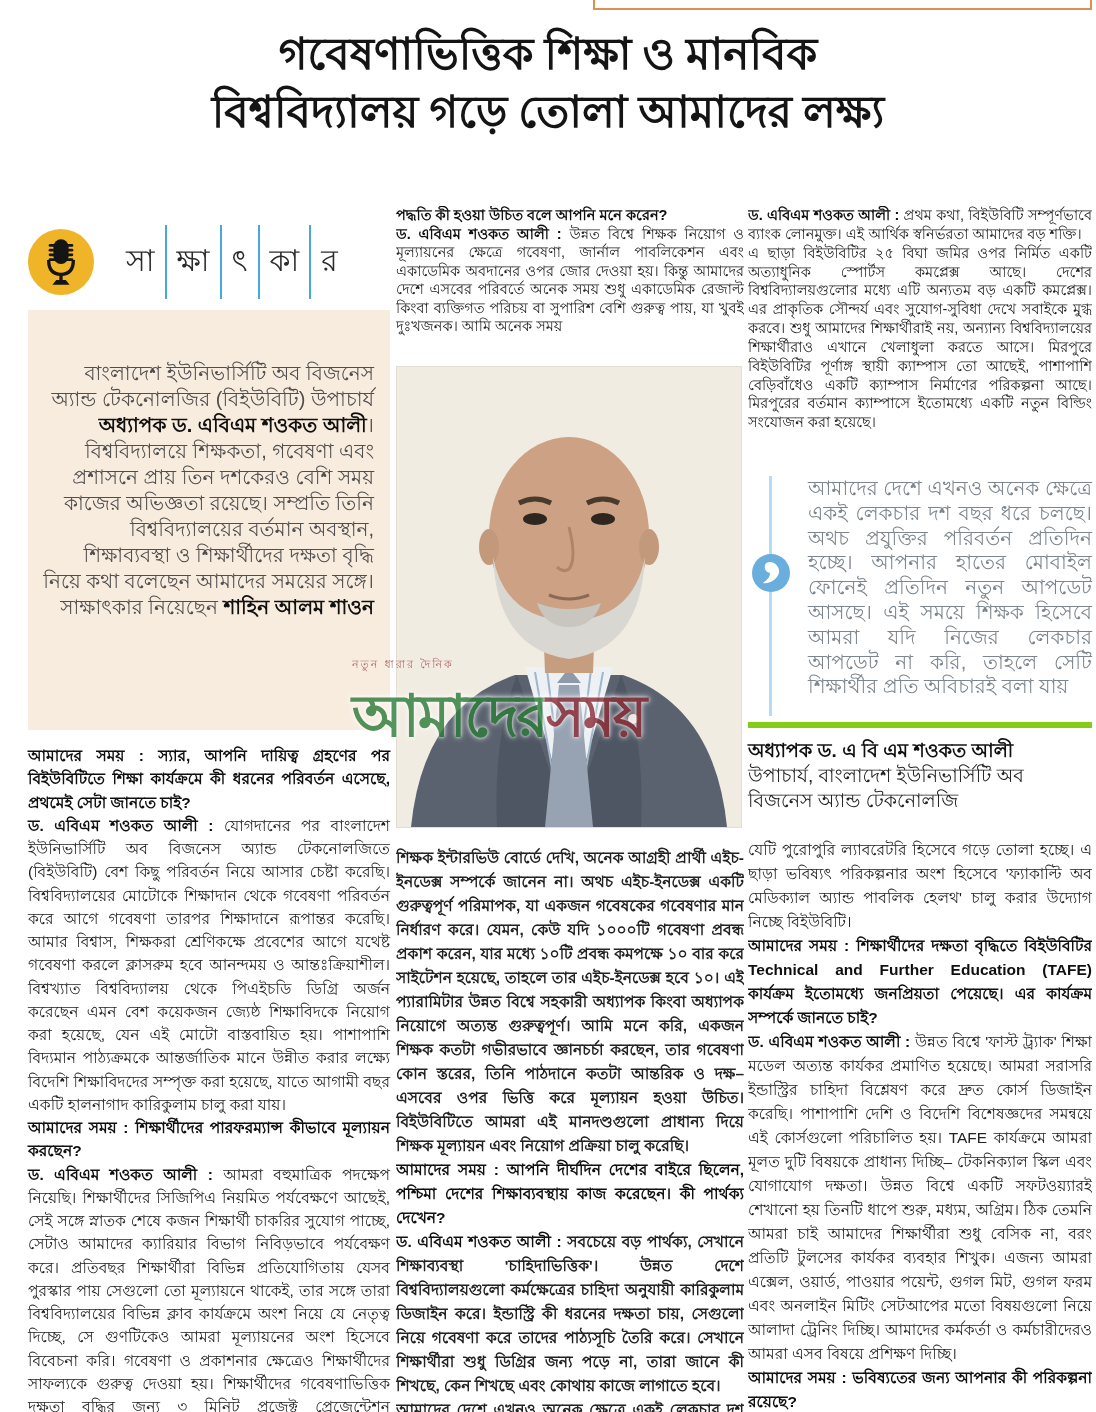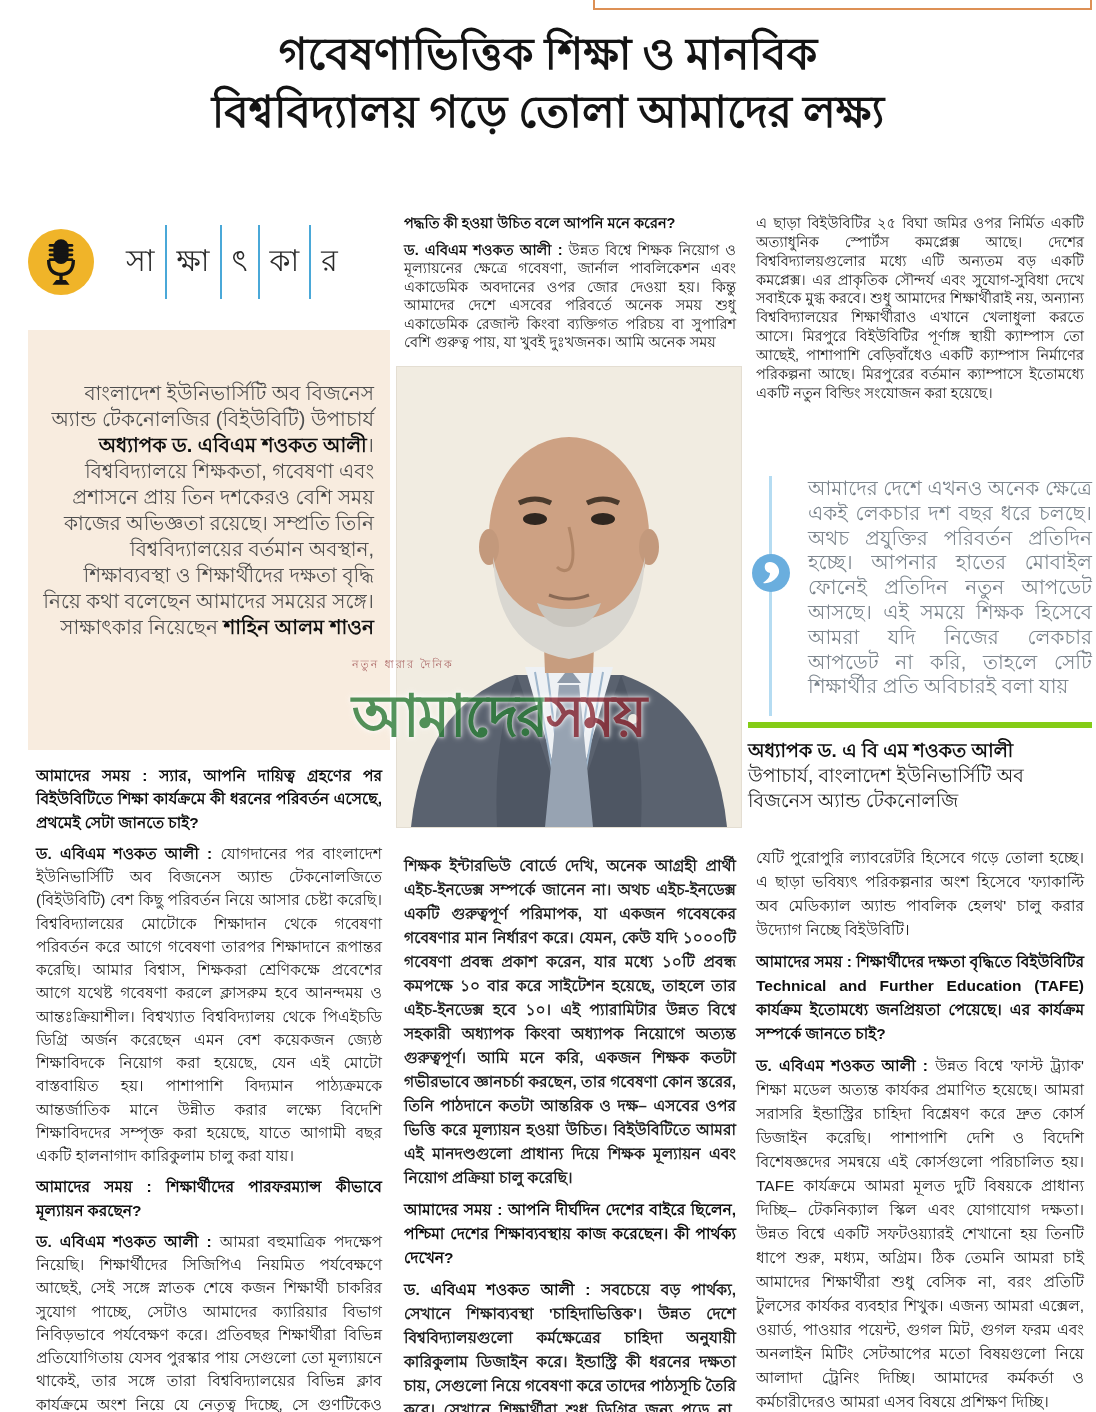--- a/index.html
+++ b/index.html
@@ -8,33 +8,33 @@
   
   .topbox{position:absolute;left:593px;top:-16px;width:495px;height:22px;
           border:2px solid #dd9055;background:#fff;}
   
   .headline{position:absolute;left:0;top:26px;width:100%;text-align:center;
             font-family:"Liberation Serif", serif;font-weight:700;color:#141414;
             font-size:44px;line-height:1.32;}
   
   .col{position:absolute;}
   .body-text{font-size:15.5px;line-height:1.5;text-align:justify;color:#222;}
-  .body-text p{margin:8px;}
+  .body-text p{margin:0;}
   .body-text b{color:#0f0f0f;}
   .tight{font-size:14.5px;line-height:1.28;}
   .loose{line-height:1.55;}
   
   .badge{display:flex;align-items:center;height:80px;}
   .mic-circle{width:66px;height:66px;border-radius:50%;background:#f0b429;
               display:flex;align-items:center;justify-content:center;flex:0 0 66px;}
   .badge-letters{display:flex;align-items:center;margin-left:22px;}
   .badge-letters .ltr{font-size:30px;color:#2b2b2b;padding:0 10px;}
   .badge-letters .sep{width:2px;height:74px;background:#4aa8d8;}
   
-  .intro-box{margin-top:28px;background:#f8ecdf;padding:50px 16px 30px 14px;
+  .intro-box{margin-top:8px;background:#f8ecdf;padding:50px 16px 30px 14px;
              width:332px;min-height:340px;}
   .intro-box .txt{font-size:20px;line-height:1.3;color:#4f4f4f;text-align:right;}
   .intro-box b{color:#101010;}
   
   .photo{position:absolute;left:396px;top:366px;width:346px;height:462px;
          border:1px solid #e4ded2;box-sizing:border-box;}
   
   .watermark{position:absolute;left:352px;top:656px;width:386px;pointer-events:none;}
   .watermark .tagline{font-size:11px;color:#a05252;letter-spacing:2px;opacity:.85;}
   .watermark .logo{font-weight:700;font-size:58px;line-height:1.05;letter-spacing:-2px;
@@ -163,20 +163,21 @@
 
   <div class="col body-text loose clip" style="left:396px;top:846px;width:348px;height:566px;font-weight:bold;">
     <p><b></b><span>শিক্ষক ইন্টারভিউ বোর্ডে দেখি, অনেক আগ্রহী প্রার্থী এইচ-ইনডেক্স সম্পর্কে জানেন না। অথচ এইচ-ইনডেক্স একটি গুরুত্বপূর্ণ পরিমাপক, যা একজন গবেষকের গবেষণার মান নির্ধারণ করে। যেমন, কেউ যদি ১০০০টি গবেষণা প্রবন্ধ প্রকাশ করেন, যার মধ্যে ১০টি প্রবন্ধ কমপক্ষে ১০ বার করে সাইটেশন হয়েছে, তাহলে তার এইচ-ইনডেক্স হবে ১০। এই প্যারামিটার উন্নত বিশ্বে সহকারী অধ্যাপক কিংবা অধ্যাপক নিয়োগে অত্যন্ত গুরুত্বপূর্ণ। আমি মনে করি, একজন শিক্ষক কতটা গভীরভাবে জ্ঞানচর্চা করছেন, তার গবেষণা কোন স্তরের, তিনি পাঠদানে কতটা আন্তরিক ও দক্ষ– এসবের ওপর ভিত্তি করে মূল্যায়ন হওয়া উচিত। বিইউবিটিতে আমরা এই মানদণ্ডগুলো প্রাধান্য দিয়ে শিক্ষক মূল্যায়ন এবং নিয়োগ প্রক্রিয়া চালু করেছি।</span></p>
     <p><b>আমাদের সময় : আপনি দীর্ঘদিন দেশের বাইরে ছিলেন, পশ্চিমা দেশের শিক্ষাব্যবস্থায় কাজ করেছেন। কী পার্থক্য দেখেন?</b><span></span></p>
     <p><b>ড. এবিএম শওকত আলী : </b><span>সবচেয়ে বড় পার্থক্য, সেখানে শিক্ষাব্যবস্থা 'চাহিদাভিত্তিক'। উন্নত দেশে বিশ্ববিদ্যালয়গুলো কর্মক্ষেত্রের চাহিদা অনুযায়ী কারিকুলাম ডিজাইন করে। ইন্ডাস্ট্রি কী ধরনের দক্ষতা চায়, সেগুলো নিয়ে গবেষণা করে তাদের পাঠ্যসূচি তৈরি করে। সেখানে শিক্ষার্থীরা শুধু ডিগ্রির জন্য পড়ে না, তারা জানে কী শিখছে, কেন শিখছে এবং কোথায় কাজে লাগাতে হবে।</span></p>
     <p><b></b><span>আমাদের দেশে এখনও অনেক ক্ষেত্রে একই লেকচার দশ বছর ধরে চলছে। অথচ প্রযুক্তির পরিবর্তন প্রতিদিন হচ্ছে। আপনার হাতের মোবাইল ফোনেই প্রতিদিন নতুন আপডেট আসছে। এই সময়ে শিক্ষক হিসেবে আমরা যদি নিজের লেকচার আপডেট না করি, তাহলে সেটি শিক্ষার্থীর প্রতি অবিচারই বলা যায়।</span></p>
 
   </div>
 
   <div class="col body-text tight clip" style="left:748px;top:206px;width:344px;height:262px;line-height:1.3;">
+    <p><b>ড. এবিএম শওকত আলী : </b><span>প্রথম কথা, বিইউবিটি সম্পূর্ণভাবে ব্যাংক লোনমুক্ত। এই আর্থিক স্বনির্ভরতা আমাদের বড় শক্তি।</span></p>
     <p><b></b><span>এ ছাড়া বিইউবিটির ২৫ বিঘা জমির ওপর নির্মিত একটি অত্যাধুনিক স্পোর্টস কমপ্লেক্স আছে। দেশের বিশ্ববিদ্যালয়গুলোর মধ্যে এটি অন্যতম বড় একটি কমপ্লেক্স। এর প্রাকৃতিক সৌন্দর্য এবং সুযোগ-সুবিধা দেখে সবাইকে মুগ্ধ করবে। শুধু আমাদের শিক্ষার্থীরাই নয়, অন্যান্য বিশ্ববিদ্যালয়ের শিক্ষার্থীরাও এখানে খেলাধুলা করতে আসে। মিরপুরে বিইউবিটির পূর্ণাঙ্গ স্থায়ী ক্যাম্পাস তো আছেই, পাশাপাশি বেড়িবাঁধেও একটি ক্যাম্পাস নির্মাণের পরিকল্পনা আছে। মিরপুরের বর্তমান ক্যাম্পাসে ইতোমধ্যে একটি নতুন বিল্ডিং সংযোজন করা হয়েছে।</span></p>
   </div>
 
   <div class="quote">
     <div class="vline"></div>
     <div class="qicon">
       <svg width="24" height="24" viewBox="0 0 24 24">
         <path d="M15 2 c5 3 7 9 3 14 c-4 5 -10 7 -14 6 c4 -3 7 -6 7 -10 c-4 -1 -6 -4 -5 -8 c1 -3 5 -4 9 -2 z" fill="#ffffff"></path>
       </svg>
     </div>

